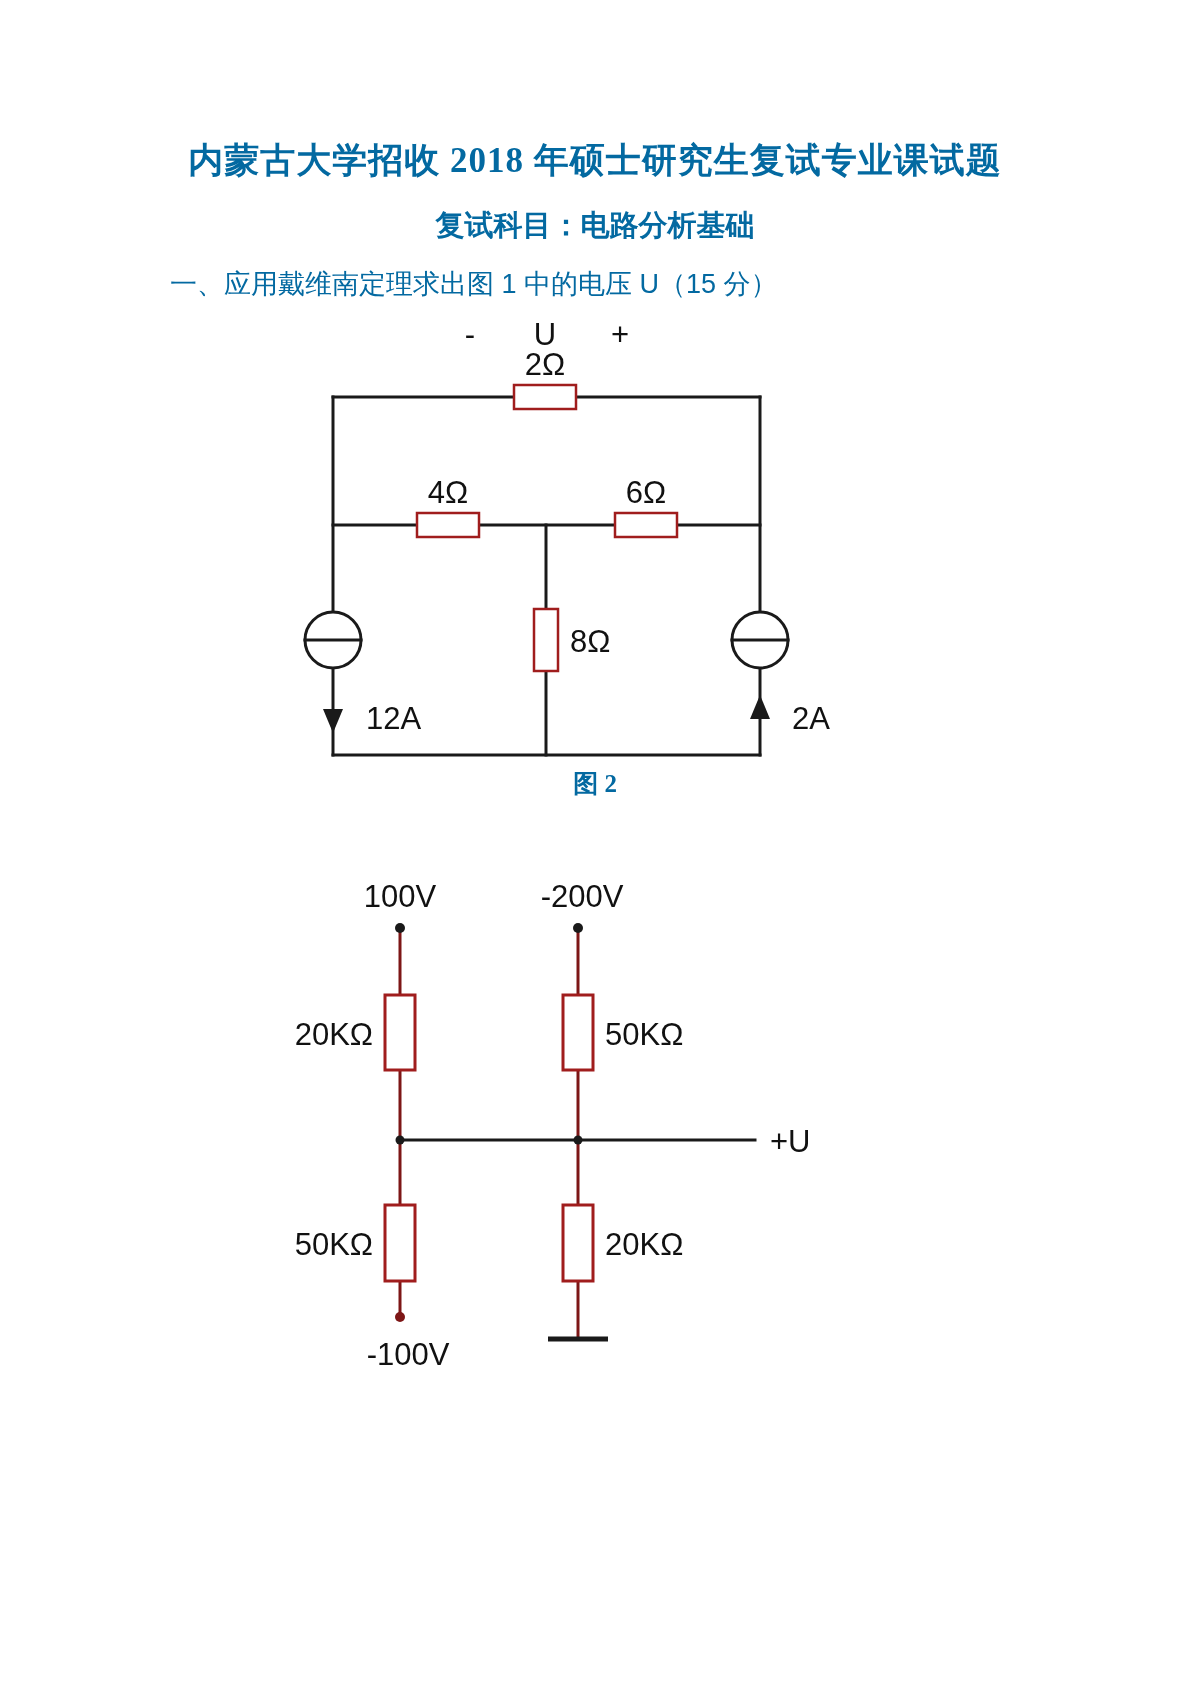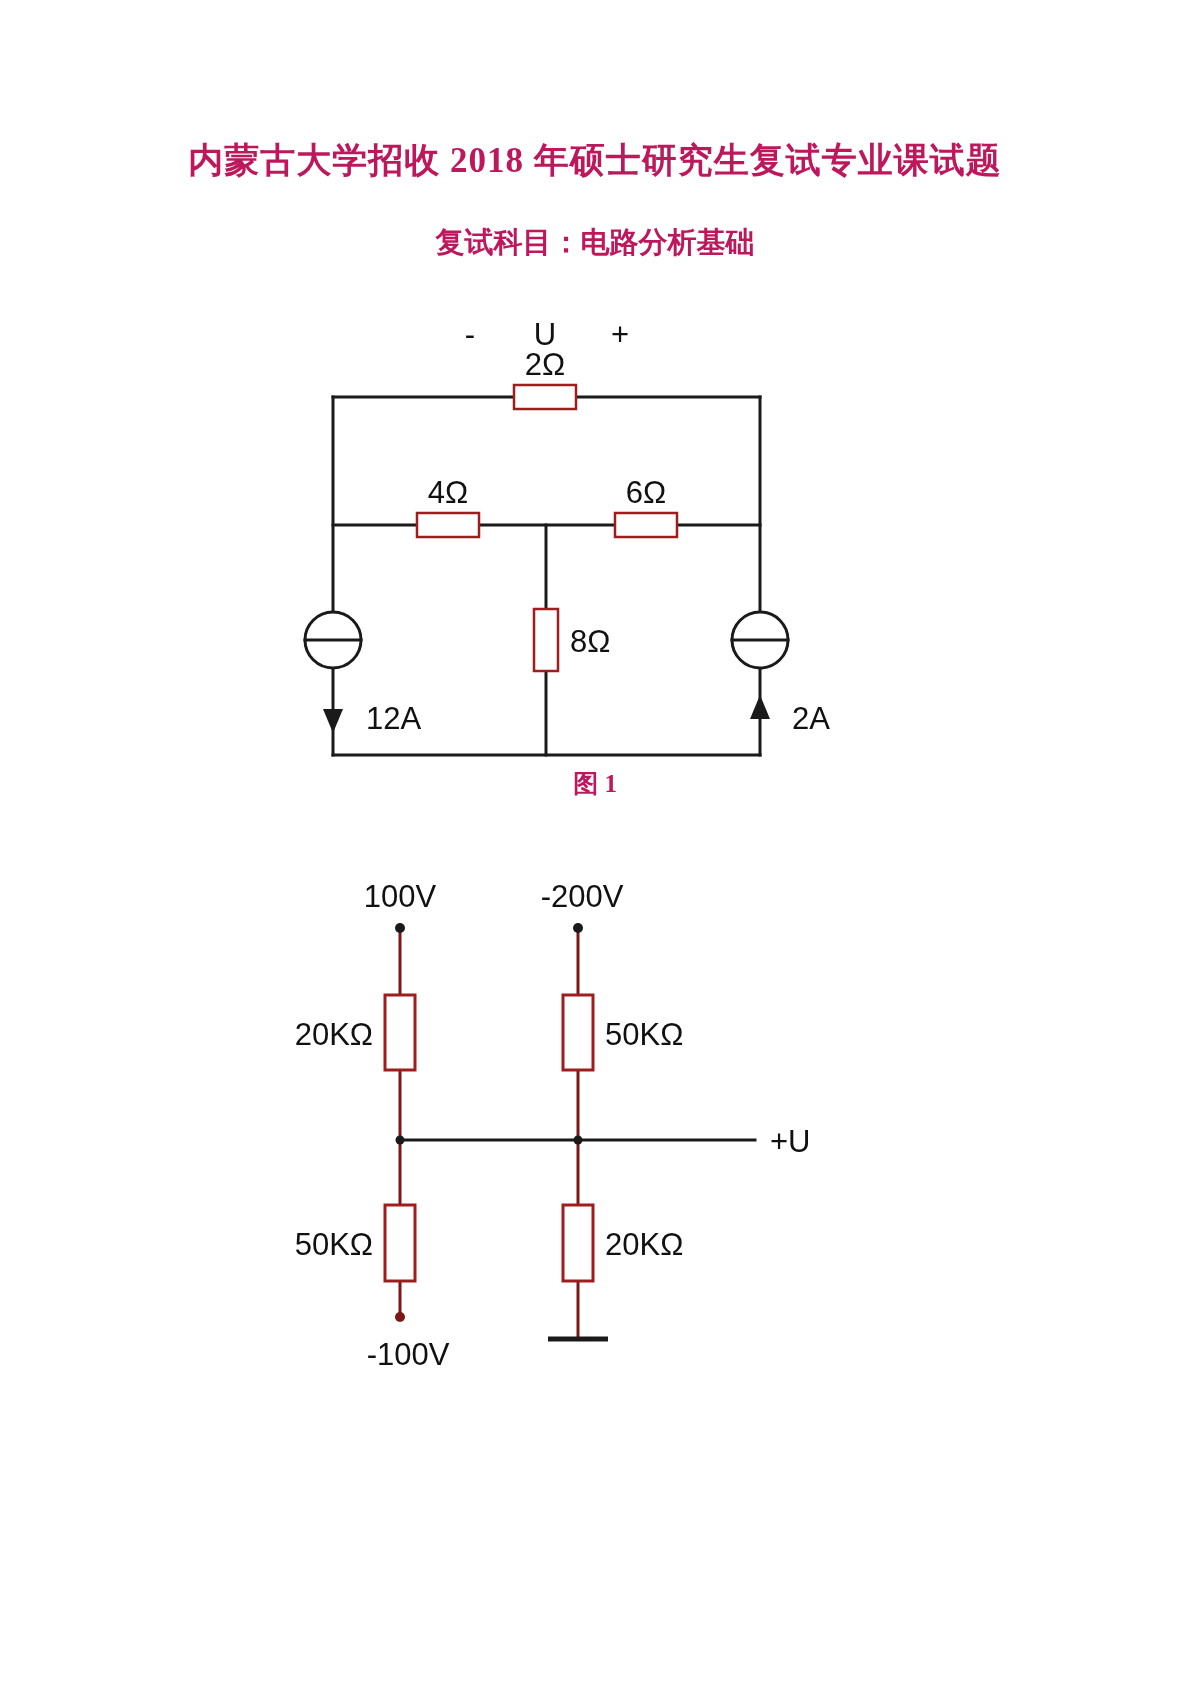--- a/index.html
+++ b/index.html
@@ -1,29 +1,29 @@
 <!DOCTYPE html>
 <html style="--wire: #1a1a1a; --resistor: #a01d1d; --resistor_wire: #7d1616;"><head>
 <meta charset="utf-8">
 <style>
   html,body{margin:0;padding:0;background:#9a9a9a;}
   .page{
     position:relative;width:1190px;height:1683px;margin:0 auto;
-    background:#ffffff;color:#be185d;
+    background:#ffffff;color:#0369a1;
     font-family:"Liberation Sans","DejaVu Sans",sans-serif;
     overflow:hidden;
   }
   .title{
     position:absolute;top:137px;left:0;width:100%;text-align:center;
     font-family:"Liberation Serif","DejaVu Serif",serif;
     font-size:35px;font-weight:bold;letter-spacing:1px;
   }
   .subtitle{
     position:absolute;top:206px;left:0;width:100%;text-align:center;
-    font-size:29px;font-weight:600;margin-top:17px;
+    font-size:29px;font-weight:600;
   }
   .question{
     position:absolute;left:170px;
     font-size:27px;
   }
   .caption{
     position:absolute;left:0;width:100%;text-align:center;
     font-size:25px;font-weight:bold;
     font-family:"Liberation Serif","DejaVu Serif",serif;
   }
@@ -43,20 +43,21 @@
   .gnd{stroke:var(--wire,#1a1a1a);stroke-width:5;fill:none;}
 </style>
 </head>
 <body>
 
 <div class="page">
 
   <div class="title">内蒙古大学招收 2018 年硕士研究生复试专业课试题</div>
   <div class="subtitle">复试科目：电路分析基础</div>
 
+  <div class="question" style="top:266px;">一、应用戴维南定理求出图 1 中的电压 U（15 分）</div>
 
   <svg class="fig" style="left:280px;top:305px;" width="560" height="470" viewBox="0 0 560 470">
 
     <g>
       <line class="w" x1="53" y1="92" x2="480" y2="92"></line>
       <line class="w" x1="53" y1="220" x2="480" y2="220"></line>
       <line class="w" x1="53" y1="450" x2="480" y2="450"></line>
       <line class="w" x1="53" y1="92" x2="53" y2="307"></line>
       <line class="w" x1="53" y1="363" x2="53" y2="450"></line>
       <line class="w" x1="480" y1="92" x2="480" y2="307"></line>
@@ -85,21 +86,21 @@
     <text x="265" y="40" text-anchor="middle">U</text>
     <text x="340" y="40" text-anchor="middle">+</text>
     <text x="265" y="70" text-anchor="middle">2Ω</text>
     <text x="168" y="198" text-anchor="middle">4Ω</text>
     <text x="366" y="198" text-anchor="middle">6Ω</text>
     <text x="290" y="347" text-anchor="start">8Ω</text>
     <text x="86" y="424" text-anchor="start">12A</text>
     <text x="512" y="424" text-anchor="start">2A</text>
   </svg>
 
-  <div class="caption" style="top:767px;">图 1</div>
+  <div class="caption" style="top:767px;">图 2</div>
 
 
   <svg class="fig" style="left:280px;top:865px;" width="580" height="530" viewBox="0 0 580 530">
 
     <g>
       <line class="rwire" x1="120" y1="63" x2="120" y2="130"></line>
       <line class="rwire" x1="120" y1="205" x2="120" y2="275"></line>
       <line class="rwire" x1="120" y1="275" x2="120" y2="340"></line>
       <line class="rwire" x1="120" y1="416" x2="120" y2="452"></line>
       <line class="rwire" x1="298" y1="63" x2="298" y2="130"></line>

